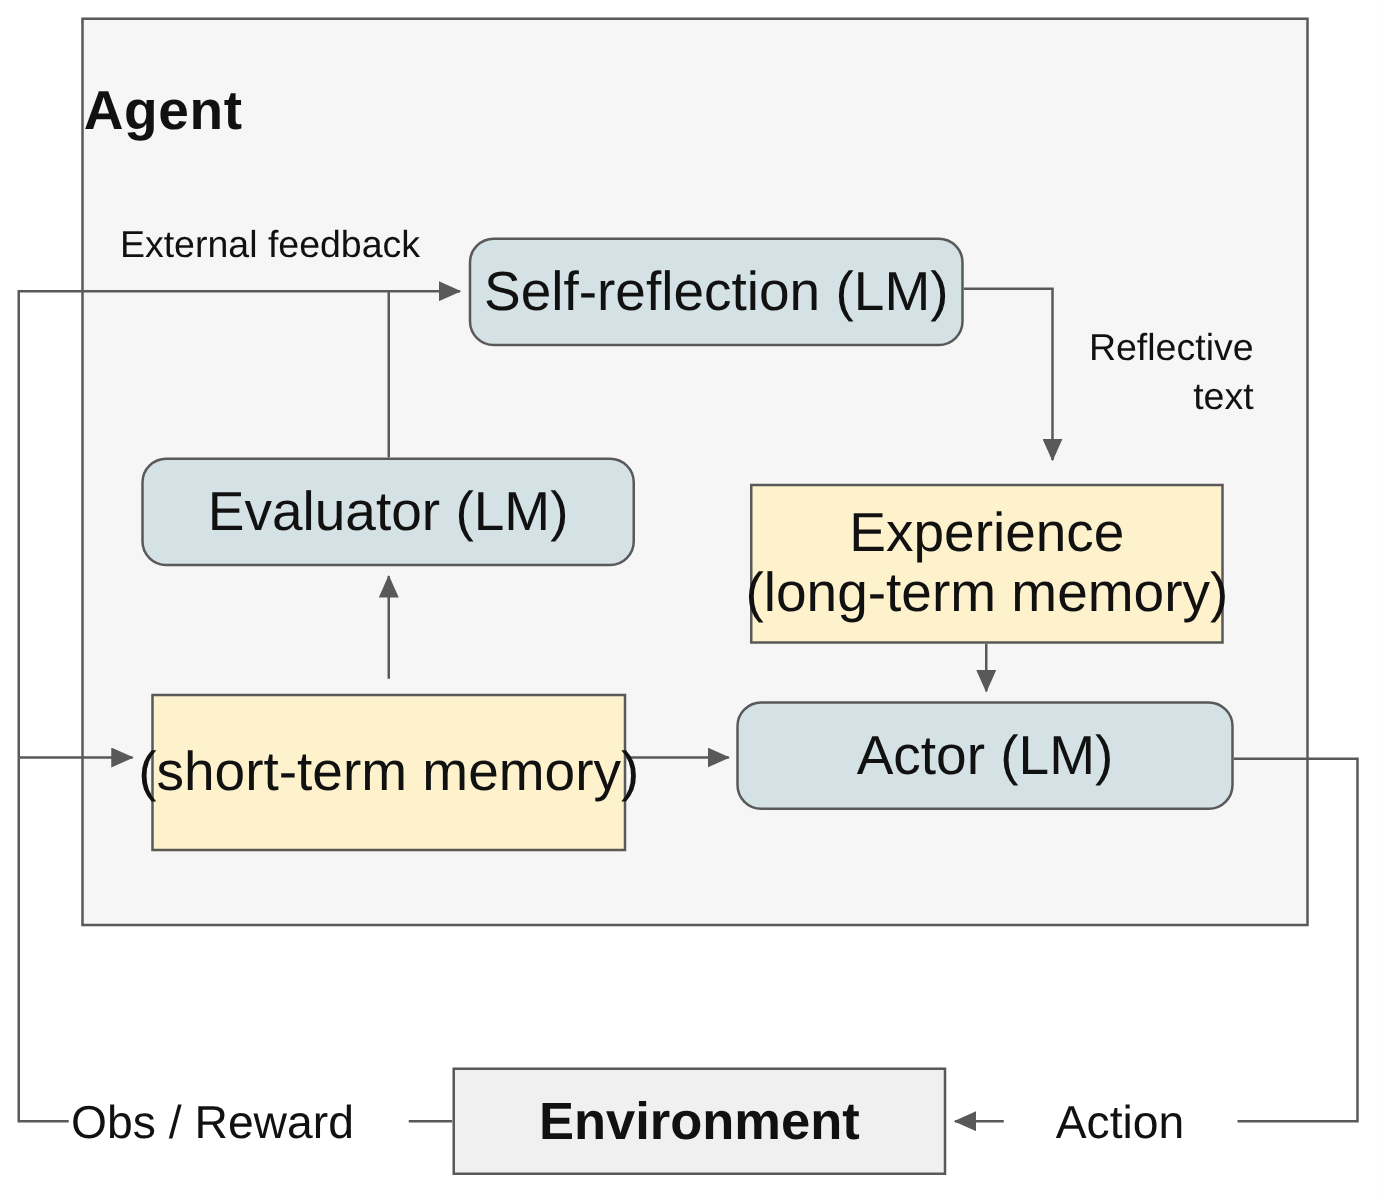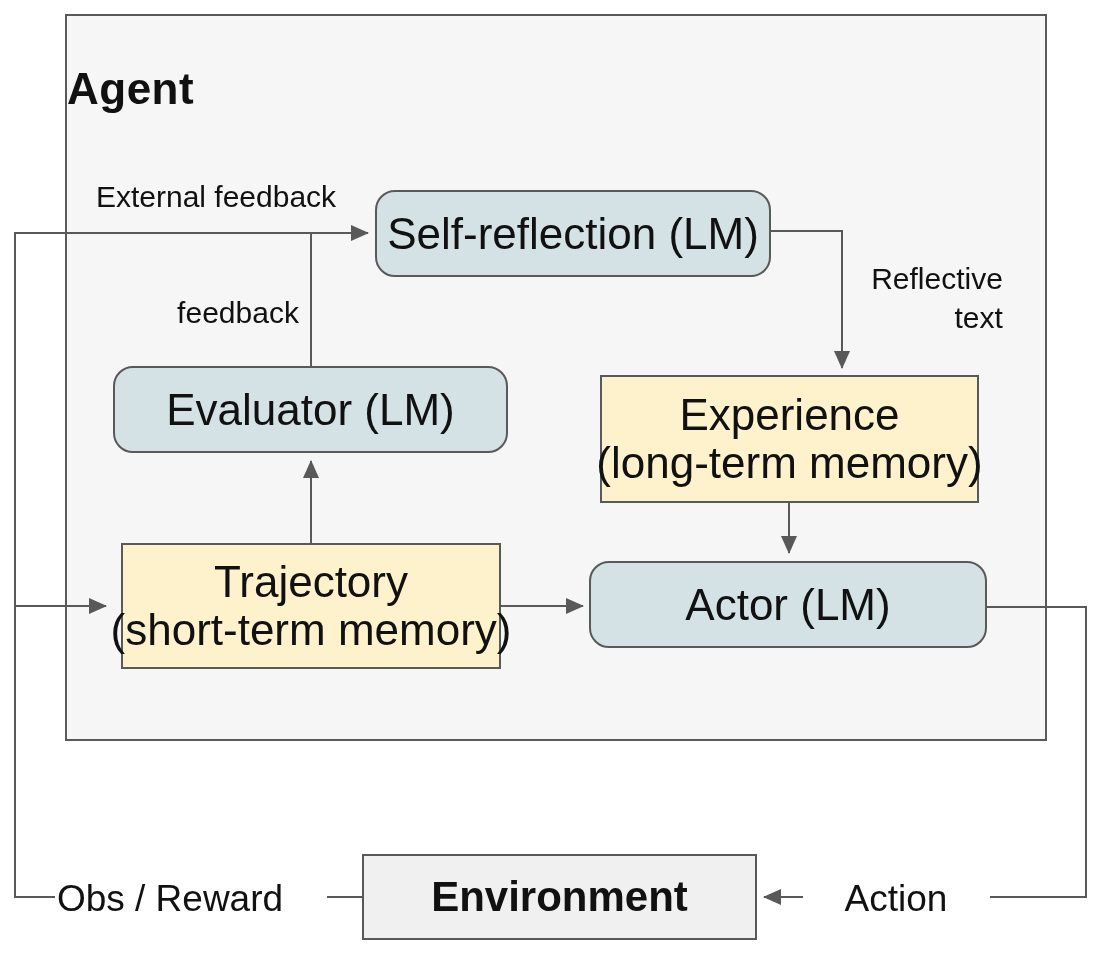--- a/index.html
+++ b/index.html
@@ -55,20 +55,21 @@
     line-height: 48px;
     z-index: 2;
     white-space: nowrap;
   }
   .node.lm {
     background: var(--color-lm-box-fill, #d4e1e5);
     border-radius: 20px;
   }
   .node.mem {
     background: var(--color-memory-box-fill, #fdf2cc);
+    margin-top: 12px;
   }
   .node.env {
     background: var(--color-environment-fill, #f0f0f0);
     font-weight: bold;
     font-size: 42px;
   }
   .node-self-reflection { left: 375px; top: 190px; width: 396px; height: 87px; }
   .node-evaluator       { left: 113px; top: 366px; width: 395px; height: 87px; }
   .node-experience      { left: 600px; top: 375px; width: 379px; height: 128px; }
   .node-trajectory      { left: 121px; top: 543px; width: 380px; height: 126px; }
@@ -123,38 +124,36 @@
   <div class="node lm node-evaluator">
     <span>Evaluator (LM)</span>
   </div>
 
   <div class="node mem node-experience">
     <span>Experience</span>
     <span>(long-term memory)</span>
   </div>
 
   <div class="node mem node-trajectory">
-    <span>Trajectory</span>
     <span>(short-term memory)</span>
   </div>
 
   <div class="node lm node-actor">
     <span>Actor (LM)</span>
   </div>
 
   <div class="node env node-environment">
     <span>Environment</span>
   </div>
 
   <div class="edge-label label-external-feedback">
     <span>External feedback</span>
   </div>
 
   <div class="edge-label label-internal-feedback">
-    <div>feedback</div>
   </div>
 
   <div class="edge-label label-reflective-text">
     <div>Reflective</div>
     <div>text</div>
   </div>
 
   <div class="edge-label label-obs-reward">
     <span>Obs / Reward</span>
   </div>

